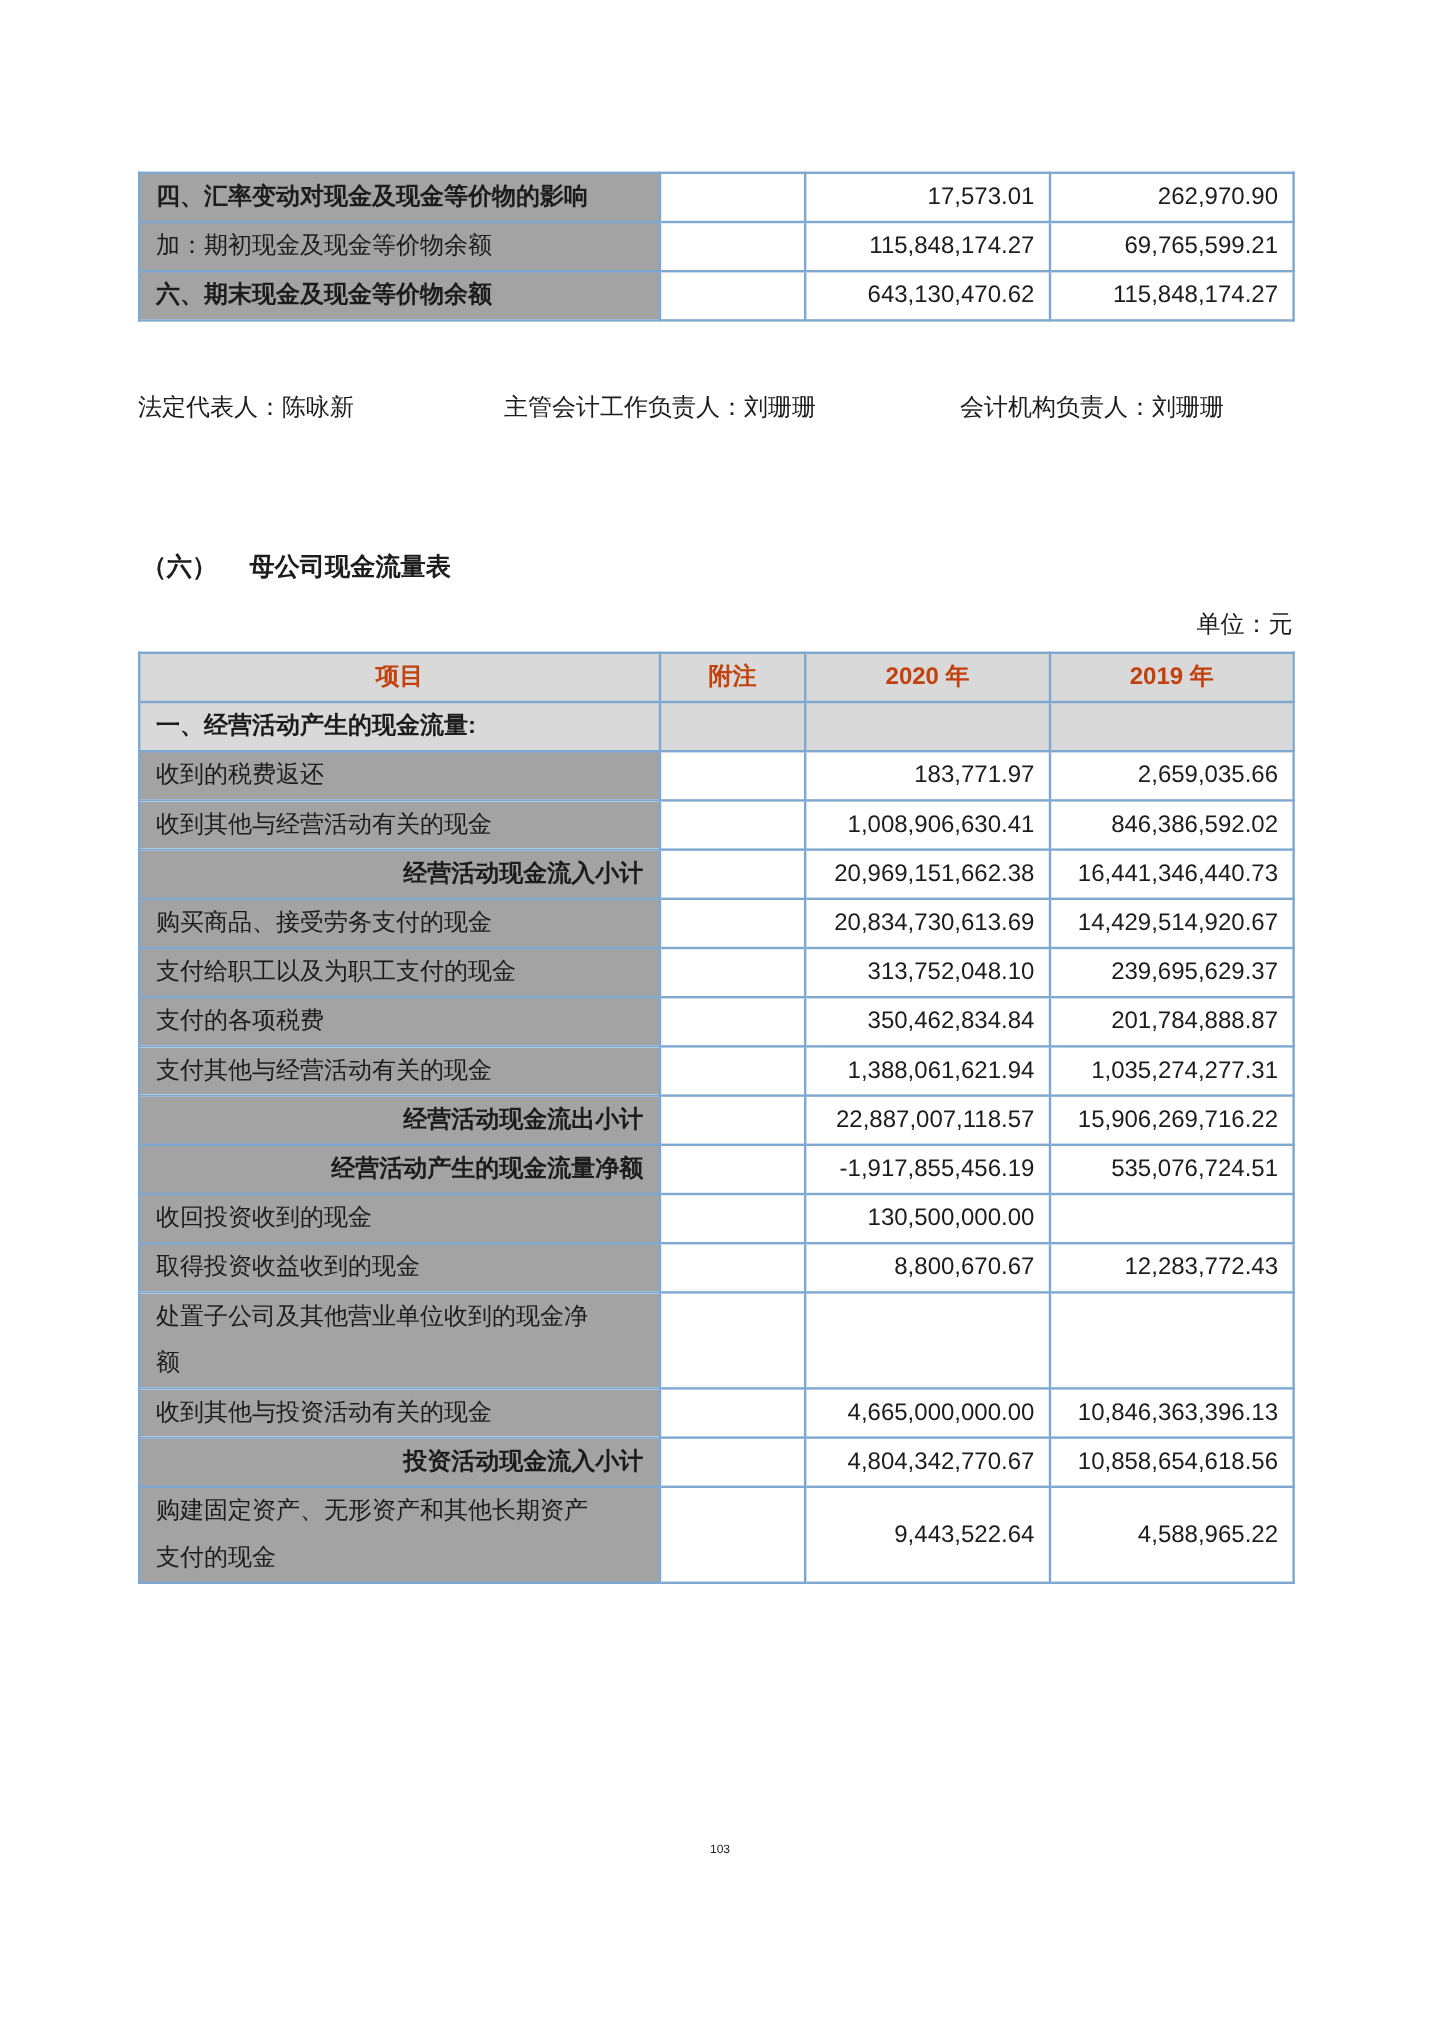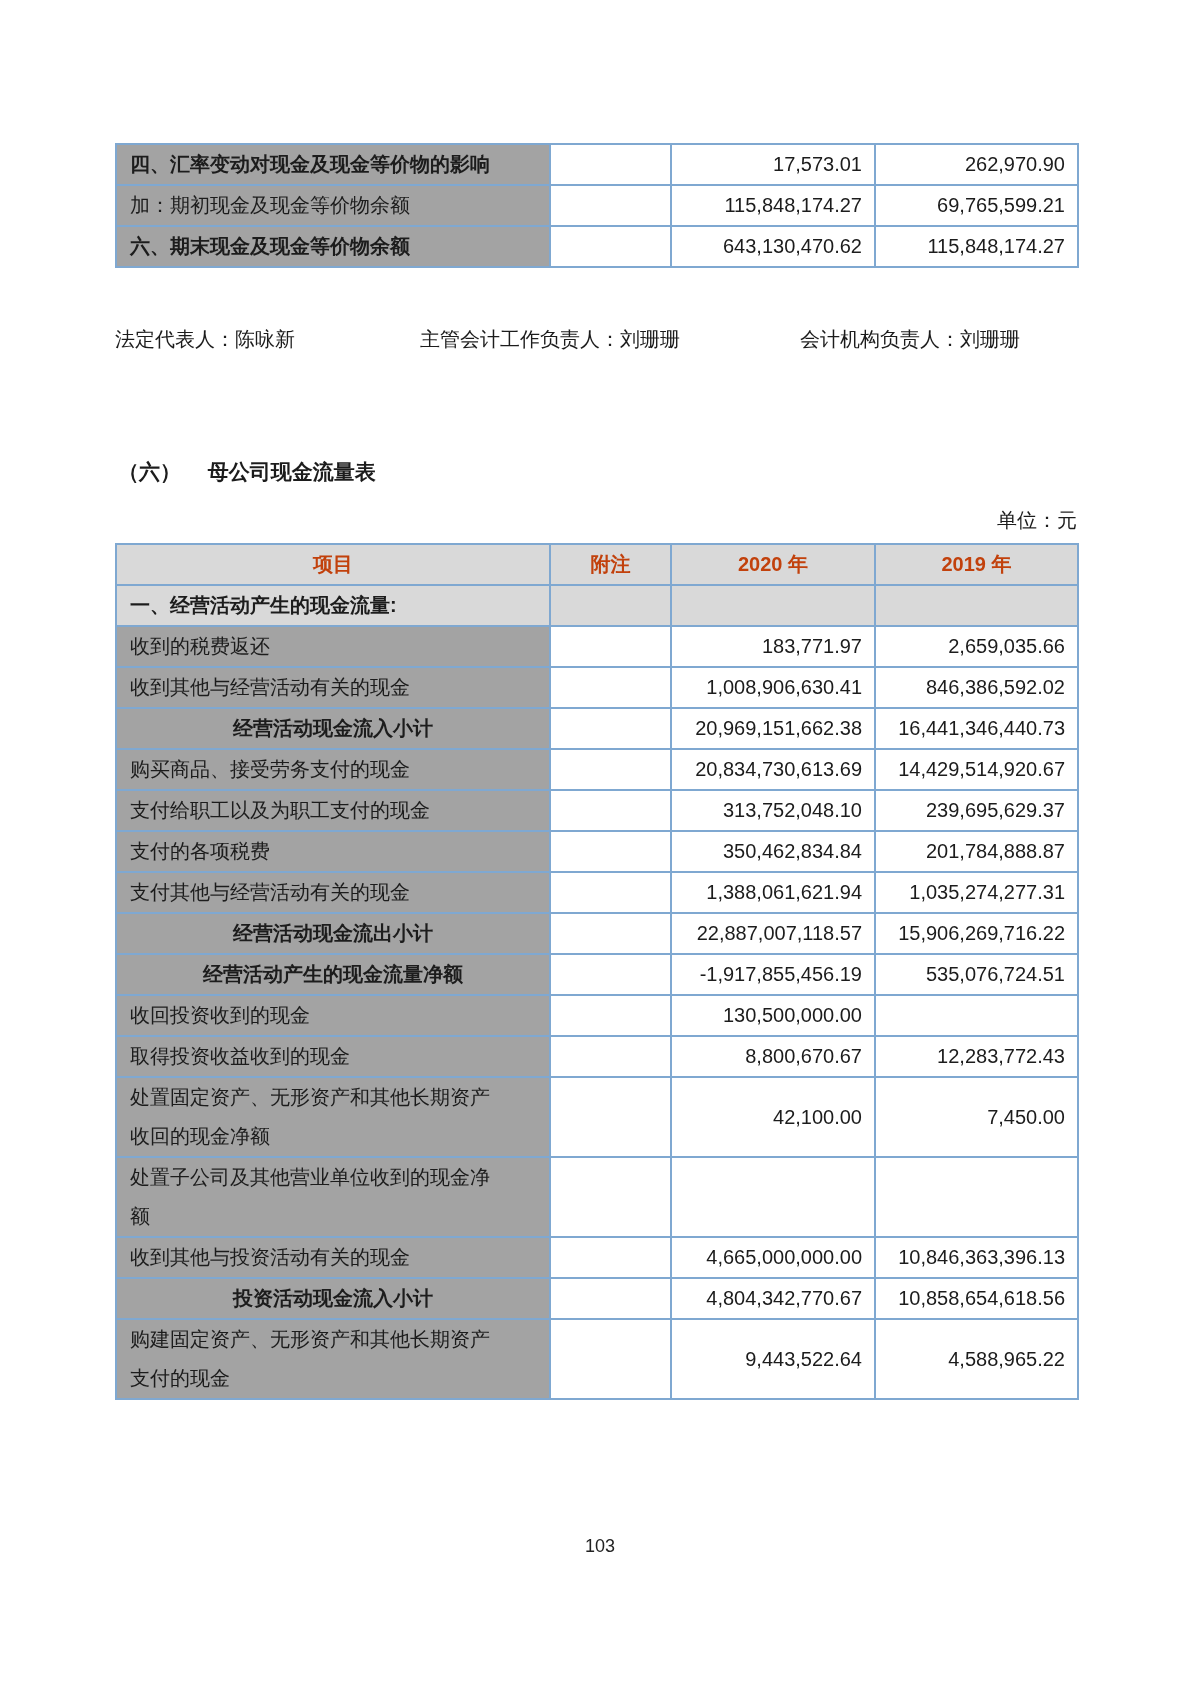--- a/index.html
+++ b/index.html
@@ -21,33 +21,33 @@
   .fin-table th {
     background:#d9d9d9; font-weight:bold; text-align:center; color:#c2410c;
   }
   td.c-label {
     background:#a3a3a3; text-align:left; padding:0 13px;
     white-space:pre-line;
   }
   td.c-note { background:#ffffff; }
   td.c-num  { background:#ffffff; text-align:right; padding:0 12px; }
   tr.section td { background:#d9d9d9; font-weight:bold; }
-  tr.subtotal td.c-label { text-align:center; font-weight:bold; }
+  tr.subtotal td.c-label { text-align:right; font-weight:bold; }
   tr.item-bold td.c-label { font-weight:bold; }
 
   #summary-table { position:absolute; top:143px; left:115px; }
   #signature-line { position:absolute; top:326px; left:115px; width:1010px; height:30px; font-size:20px; }
   #signature-line .sig { position:absolute; top:0; white-space:nowrap;text-align:center; }
   #sig-legal { left:0; }
   #sig-supervisor { left:305px; }
   #sig-dept-head { left:685px; }
   #section-title { position:absolute; top:458px; left:118px; font-size:21px; font-weight:bold; white-space:pre; }
   #unit-label { position:absolute; top:507px; left:115px; width:962px; text-align:right; font-size:20px; }
   #main-table { position:absolute; top:543px; left:115px; }
-  #page-number { position:absolute; top:1536px; left:0; width:1200px; text-align:center; font-size:18px; color:#222; }
+  #page-number { position:absolute; top:1536px; left:0; width:1200px; text-align:center; font-size:10px; color:#222; }
 </style>
 </head>
 <body>
 
 <table id="summary-table" class="fin-table">
   <colgroup>
     <col style="width:434px">
       <col style="width:121px">
       <col style="width:204px">
       <col style="width:203px">
@@ -184,27 +184,20 @@
         <td class="c-num"></td>
       </tr>
 
       <tr class="item">
         <td class="c-label">取得投资收益收到的现金</td>
         <td class="c-note"></td>
         <td class="c-num">8,800,670.67</td>
         <td class="c-num">12,283,772.43</td>
       </tr>
 
-      <tr class="item">
-        <td class="c-label">处置固定资产、无形资产和其他长期资产
-收回的现金净额</td>
-        <td class="c-note"></td>
-        <td class="c-num">42,100.00</td>
-        <td class="c-num">7,450.00</td>
-      </tr>
 
       <tr class="item">
         <td class="c-label">处置子公司及其他营业单位收到的现金净
 额</td>
         <td class="c-note"></td>
         <td class="c-num"></td>
         <td class="c-num"></td>
       </tr>
 
       <tr class="item">

